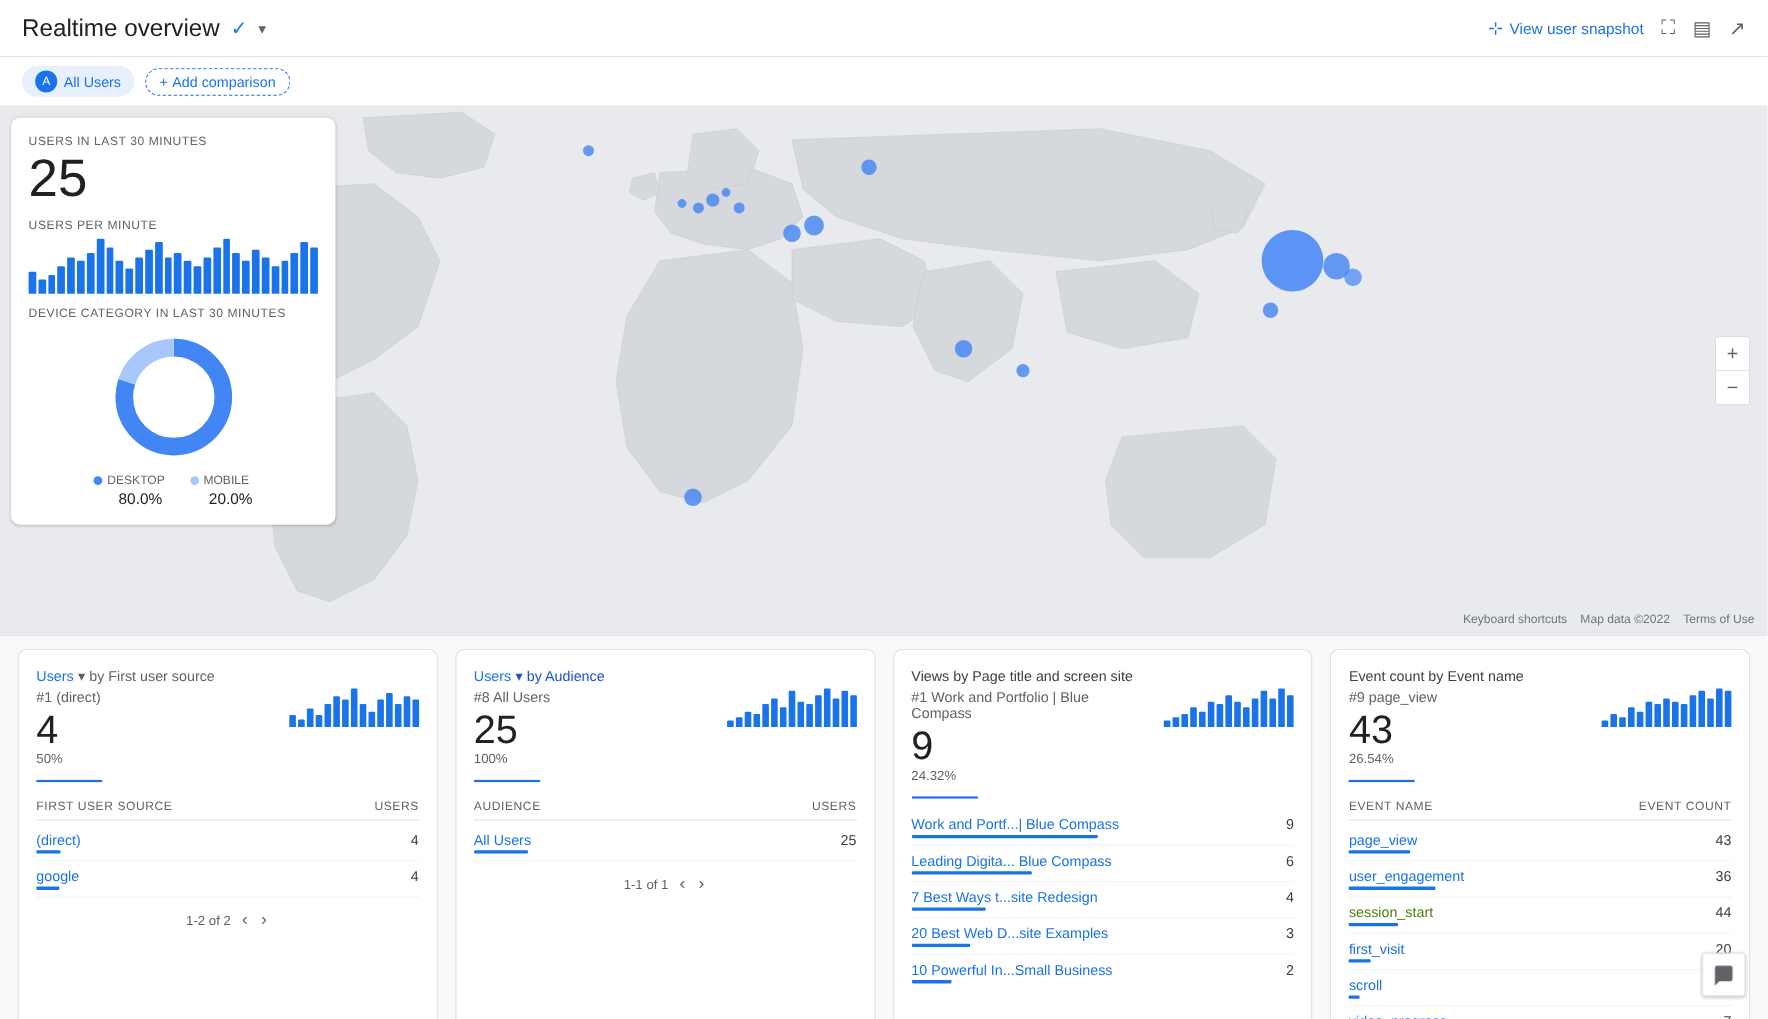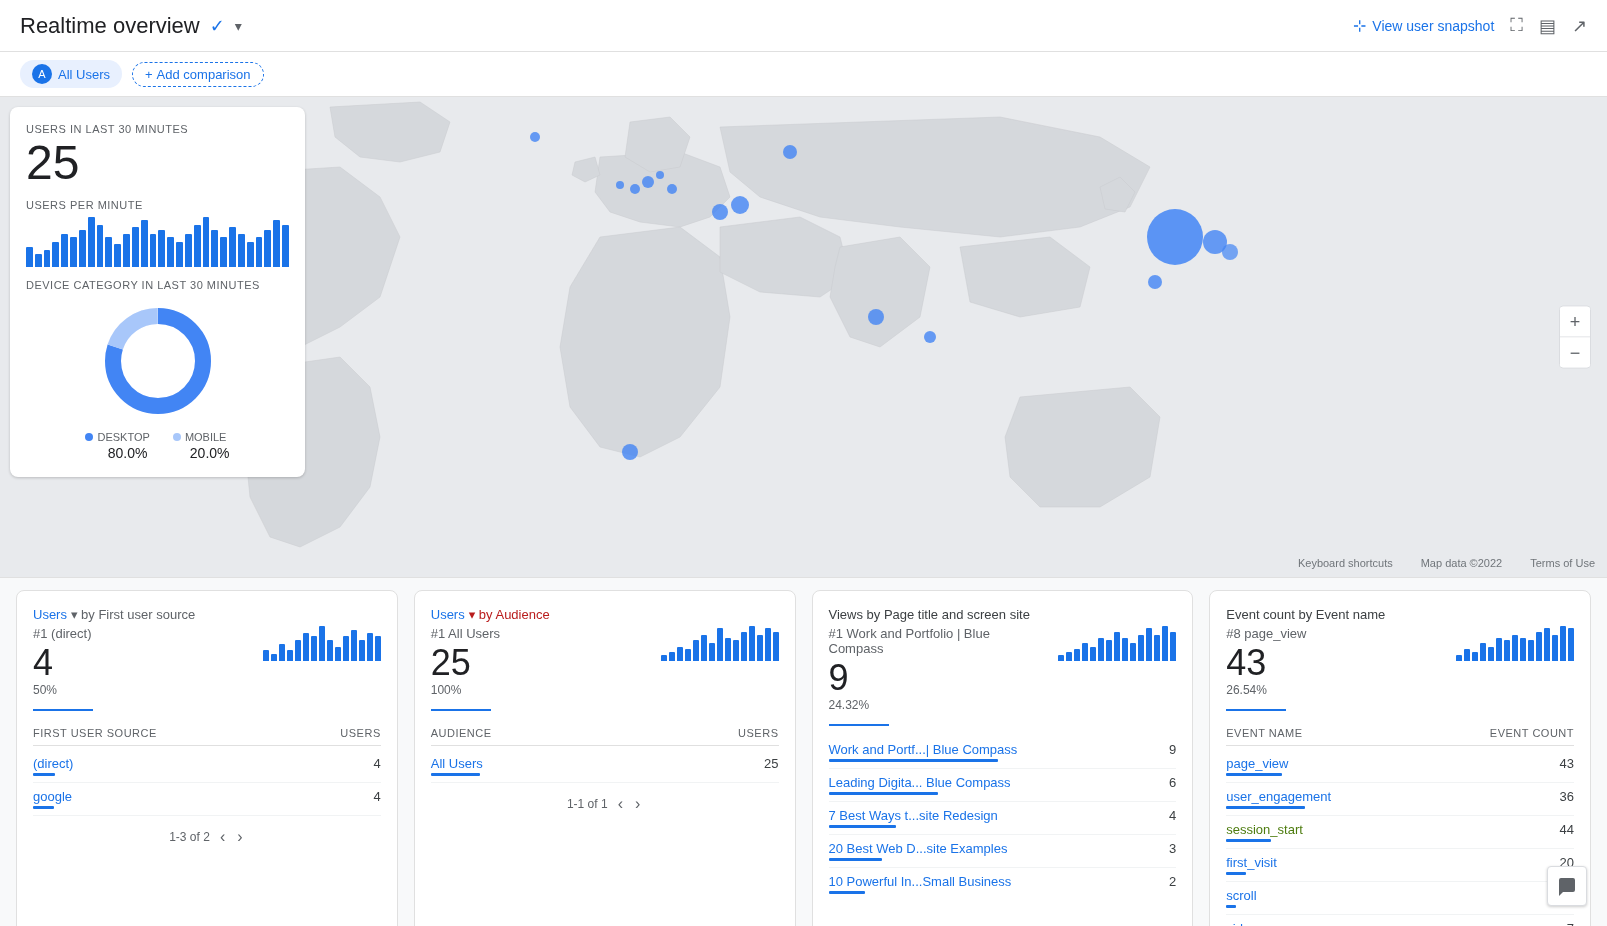--- a/index.html
+++ b/index.html
@@ -65,21 +65,21 @@
     
     .zoom-controls {
       position: absolute; right: 16px; top: 50%; transform: translateY(-50%);
       display: flex; flex-direction: column; background: #fff;
       border: 1px solid #dadce0; border-radius: 4px; overflow: hidden;
     }
     .zoom-btn { width: 30px; height: 30px; display: flex; align-items: center; justify-content: center; cursor: pointer; border: none; background: #fff; font-size: 18px; color: #5f6368; }
     .zoom-divider { height: 1px; background: #dadce0; }
     .map-footer {
       position: absolute; bottom: 8px; right: 12px;
-      font-size: 11px; color: #70757a; display: flex; gap: 28px;
+      font-size: 11px; color: #70757a; display: flex; gap: 12px;
     }
 
     
     .bottom-panels {
       display: flex; gap: 0; background: #f8f9fa;
       border-top: 1px solid #e0e0e0;
     }
     .panel {
       flex: 1; background: #fff; margin: 12px 8px; border-radius: 8px;
       padding: 16px; border: 1px solid #e0e0e0; min-width: 0;
@@ -326,33 +326,33 @@
         <div class="table-row-value">4</div>
       </div>
       <div class="table-row">
         <div style="color:#1a73e8;cursor:pointer;max-width:70%">
           google
           <div class="row-bar" style="width:55%"></div>
         </div>
         <div class="table-row-value">4</div>
       </div>
       <div class="panel-pagination">
-        <span>1-3 of 2</span>
+        <span>1-2 of 2</span>
         <button class="page-btn">‹</button>
         <button class="page-btn">›</button>
       </div>
     </div>
     <div class="panel">
       <div class="panel-title">
         <span class="panel-title-link">Users</span>
-             <span style="color:#b91c1c"> ▾ by Audience</span>
+             <span style="color:#1d4ed8"> ▾ by Audience</span>
       </div>
       <div class="panel-header-top">
         <div class="panel-value-section">
-          <div class="panel-rank">#1 All Users</div>
+          <div class="panel-rank">#8 All Users</div>
           <div class="panel-main-value">25</div>
           <div class="panel-percent">100%</div>
         </div>
         <div class="panel-spark-section">
           <div class="panel-sparkline">
             <div class="spark-bar" style="height:6px"></div>
             <div class="spark-bar" style="height:9px"></div>
             <div class="spark-bar" style="height:14px"></div>
             <div class="spark-bar" style="height:12px"></div>
             <div class="spark-bar" style="height:21px"></div>
@@ -454,21 +454,21 @@
         <div class="table-row-value">2</div>
       </div>
 
     </div>
     <div class="panel">
       <div class="panel-title">
         <span>Event count by Event name</span>
       </div>
       <div class="panel-header-top">
         <div class="panel-value-section">
-          <div class="panel-rank">#8 page_view</div>
+          <div class="panel-rank">#9 page_view</div>
           <div class="panel-main-value">43</div>
           <div class="panel-percent">26.54%</div>
         </div>
         <div class="panel-spark-section">
           <div class="panel-sparkline">
             <div class="spark-bar" style="height:6px"></div>
             <div class="spark-bar" style="height:12px"></div>
             <div class="spark-bar" style="height:9px"></div>
             <div class="spark-bar" style="height:18px"></div>
             <div class="spark-bar" style="height:14px"></div>

